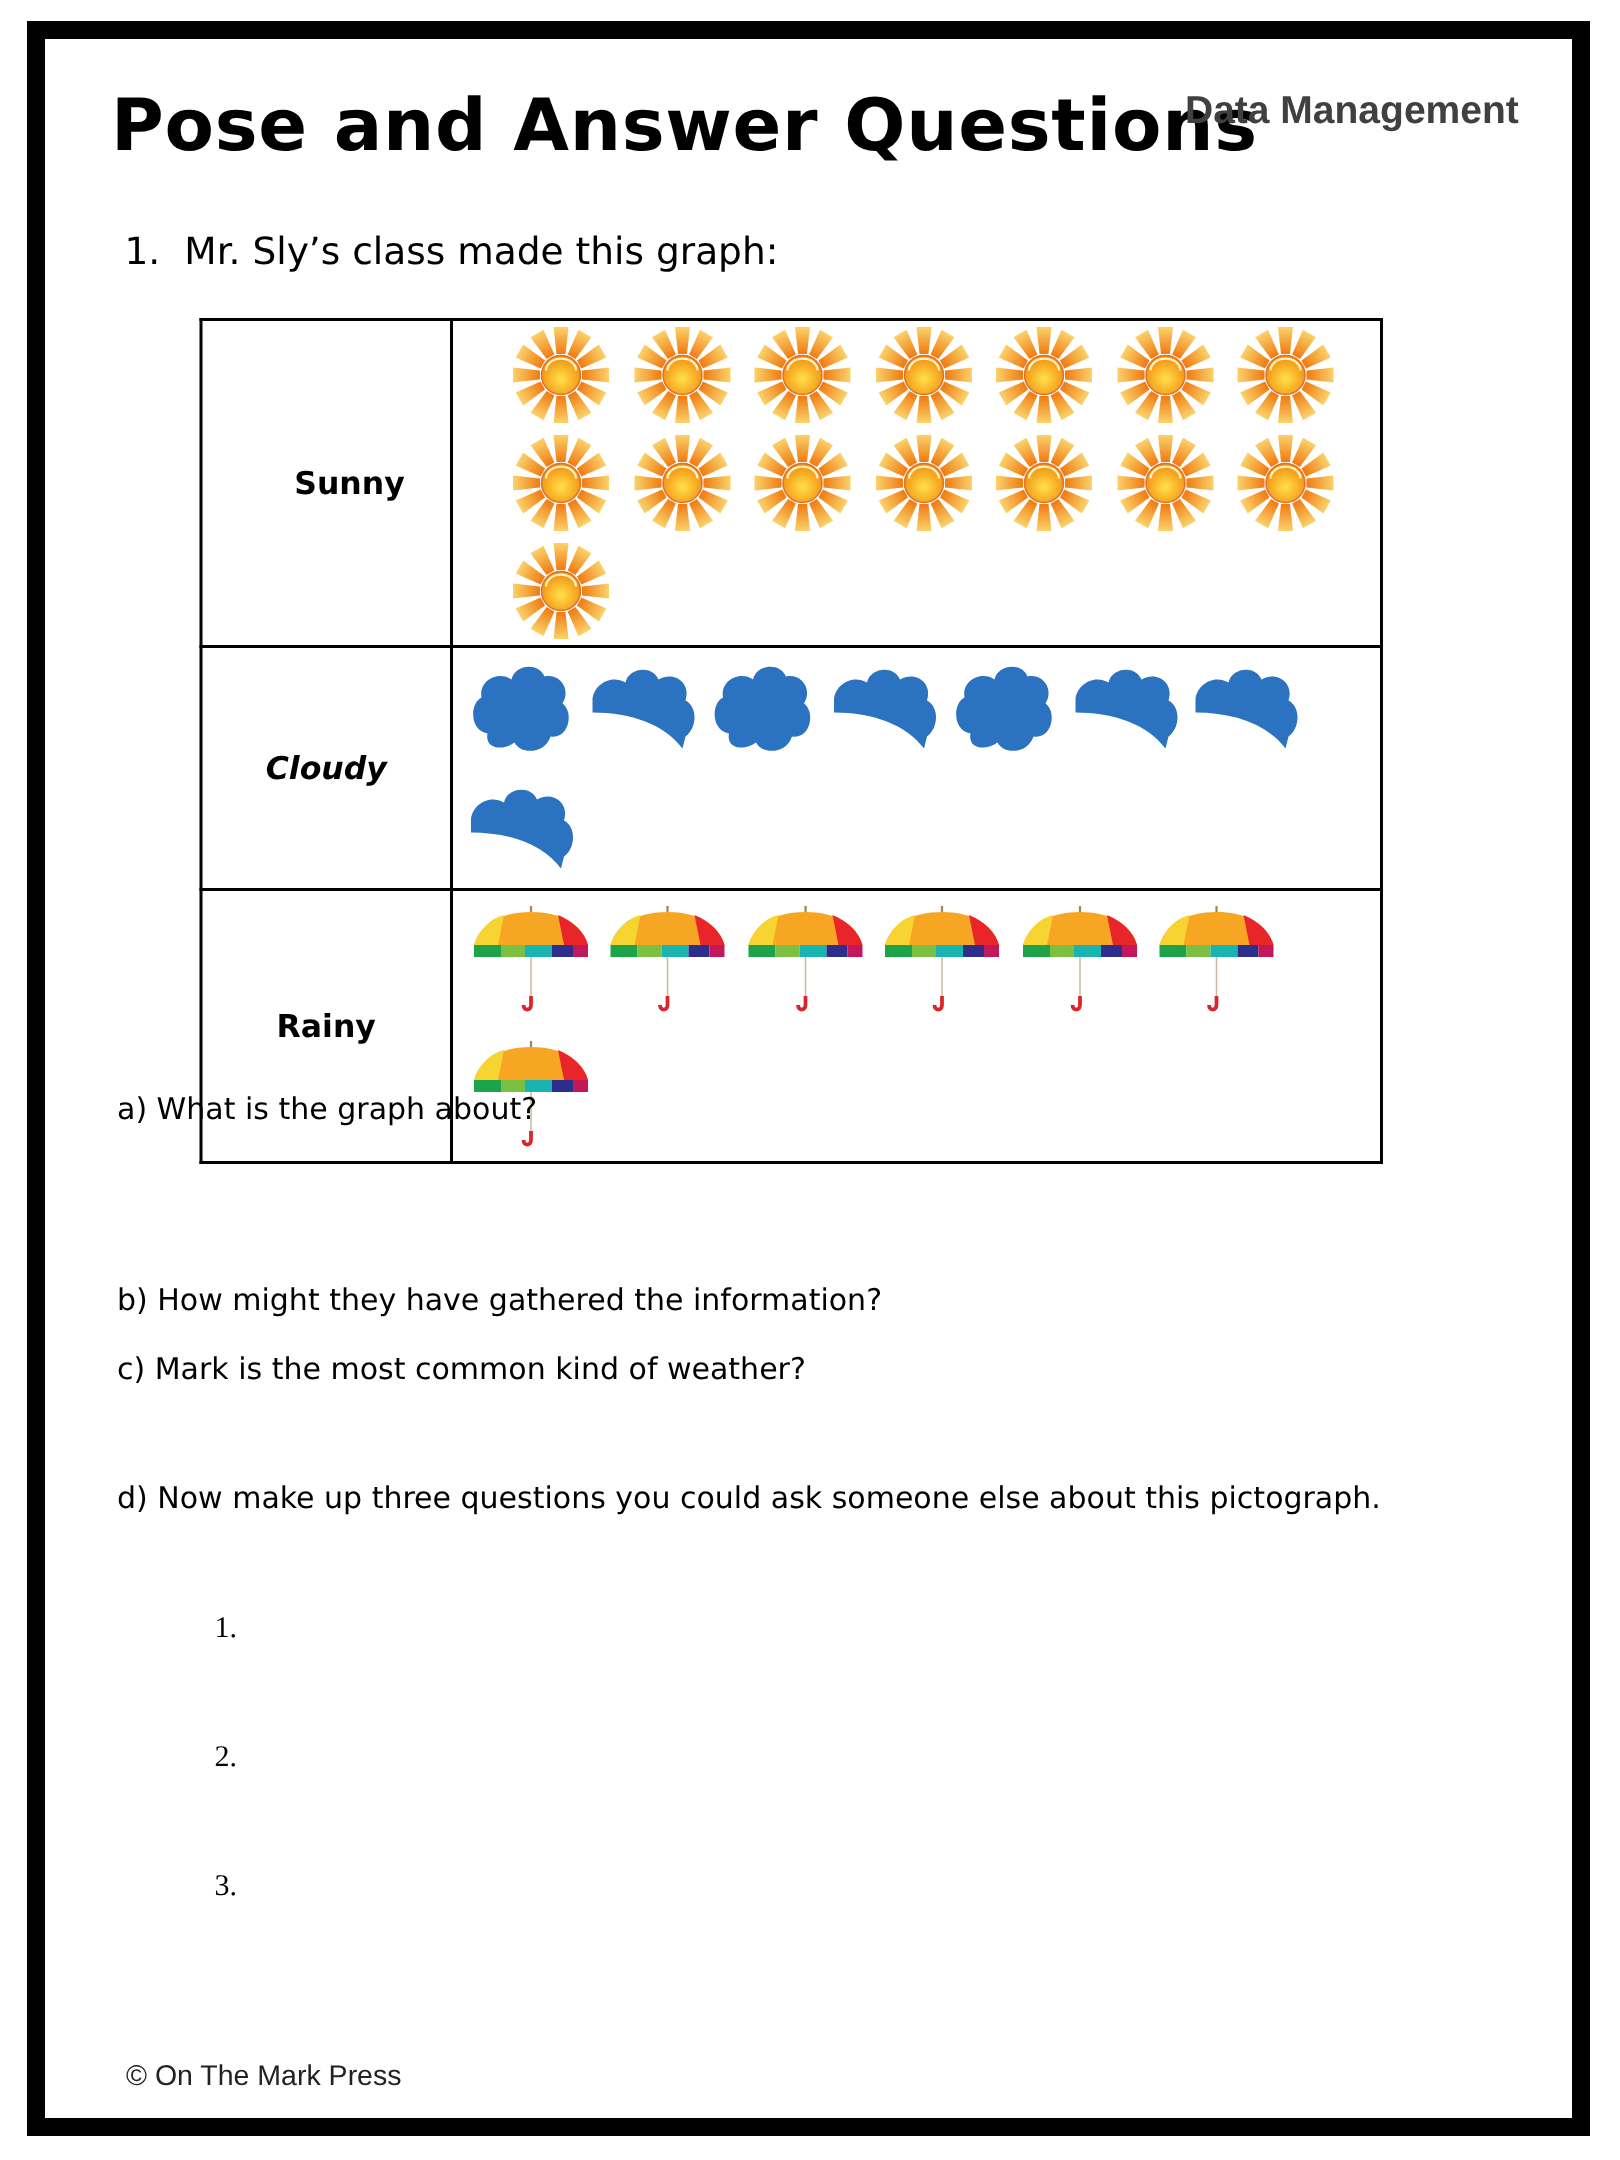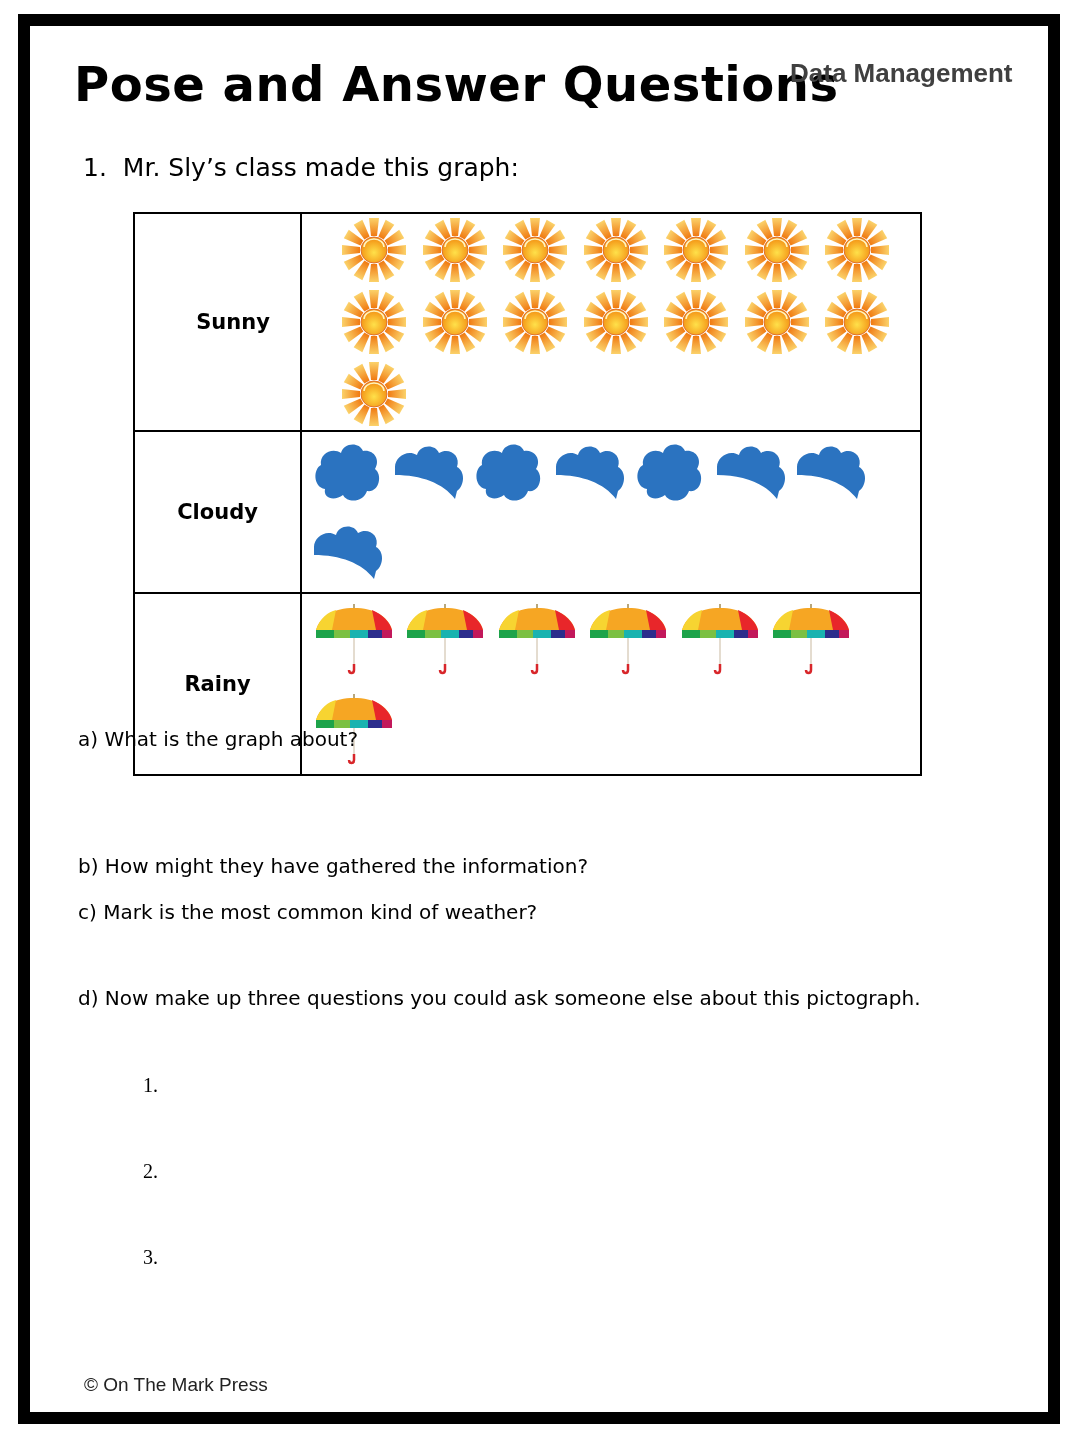--- a/index.html
+++ b/index.html
@@ -35,21 +35,21 @@
   }
   table.picto td {
     border: 2px solid #000;
     font-family: "DejaVu Sans", sans-serif;
     font-weight: bold; color: #000;
   }
   .label-cell { width: 132px; text-align: center; font-size: 21px; }
   .header-row td { height: 60px; }
   .header-title { text-align: center; font-size: 21px; }
   .sunny-row td { height: 166px; padding-left: 32px; }
-  .cloudy-row td { height: 102px; }
+  .cloudy-row td { height: 102px; font-style: italic; }
   .rainy-row td { height: 111px; border-radius: 27px; }
   .icons { padding: 0 6px; }
   .icon-grid { display: flex; flex-wrap: wrap; }
   .icon-grid .cell { width: 80.5px; display: flex; justify-content: center; align-items: center; }
   .sunny-row .cell { height: 72px; }
   .cloudy-row .cell { height: 80px; }
   .rainy-row .cell { height: 90px; width: 91.5px; }
   .question {
     position: absolute; left: 78px;
     font-family: "DejaVu Sans", sans-serif;

